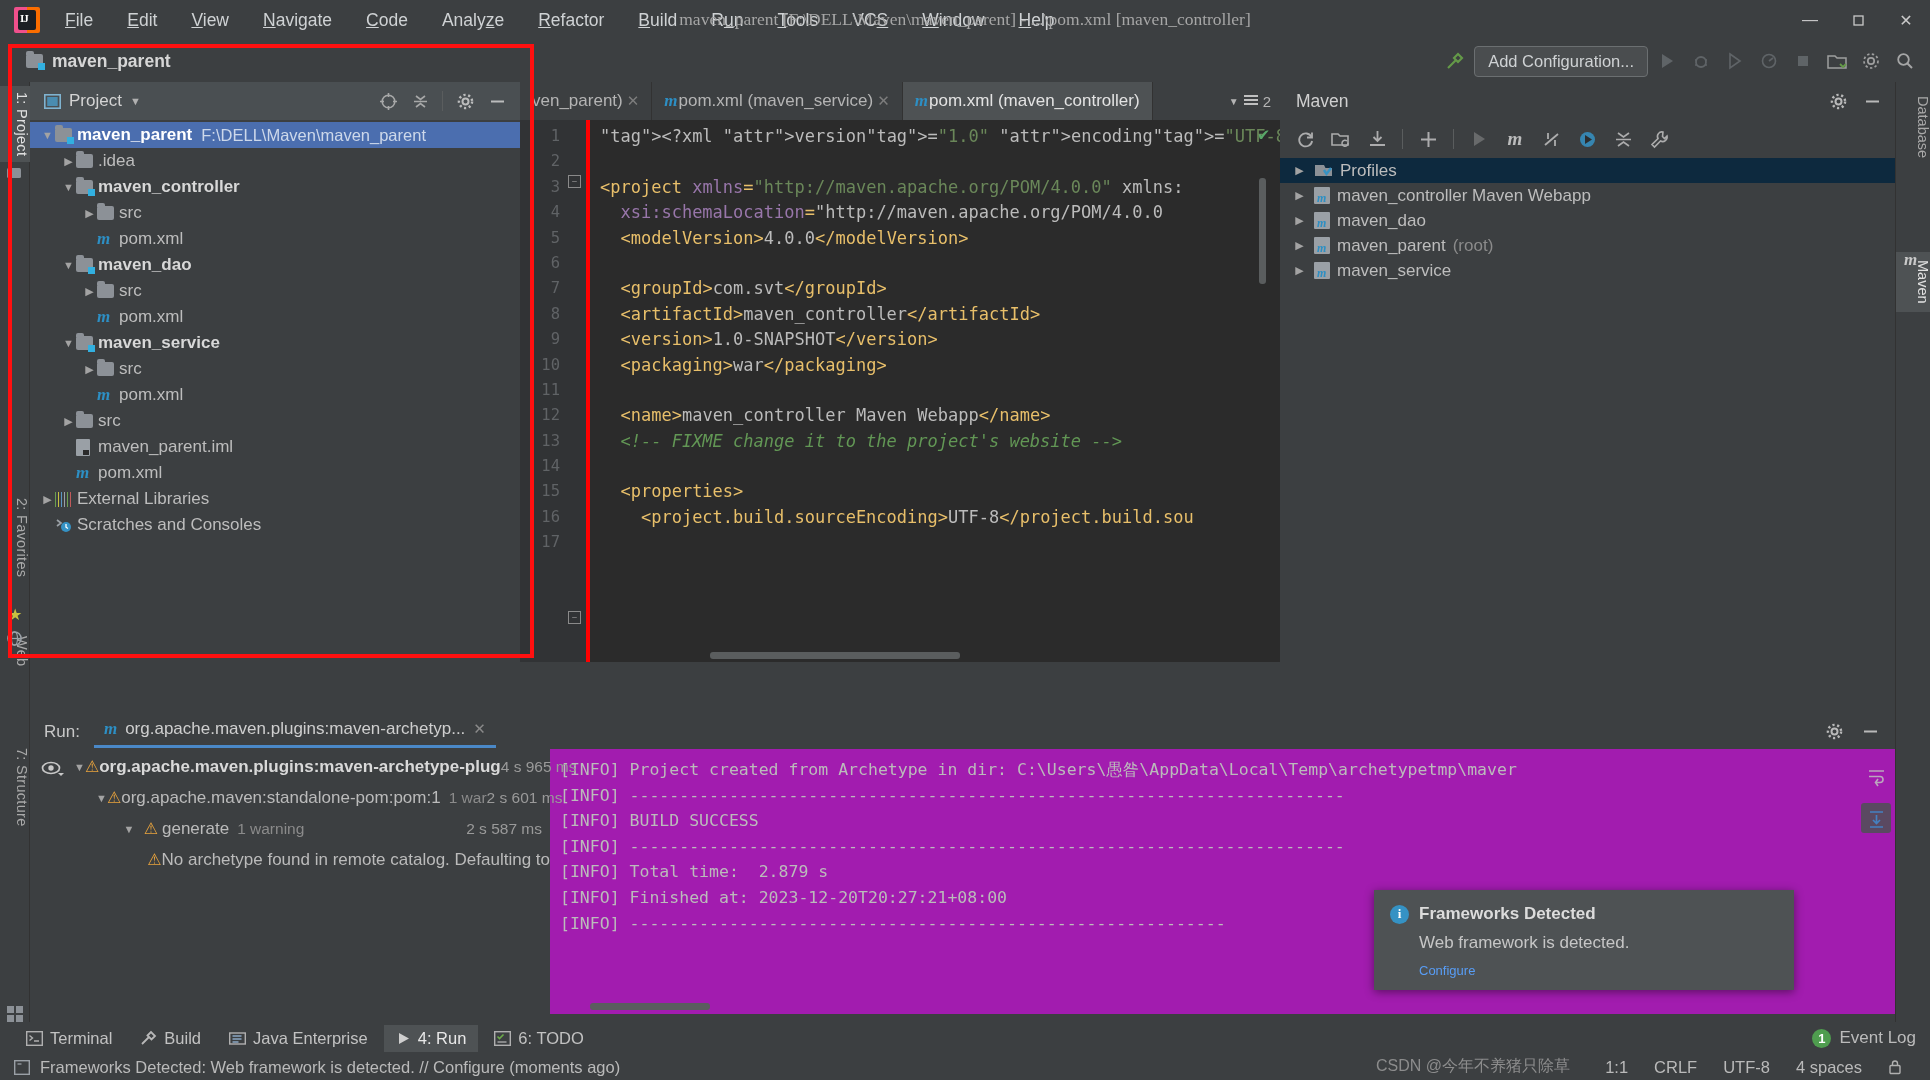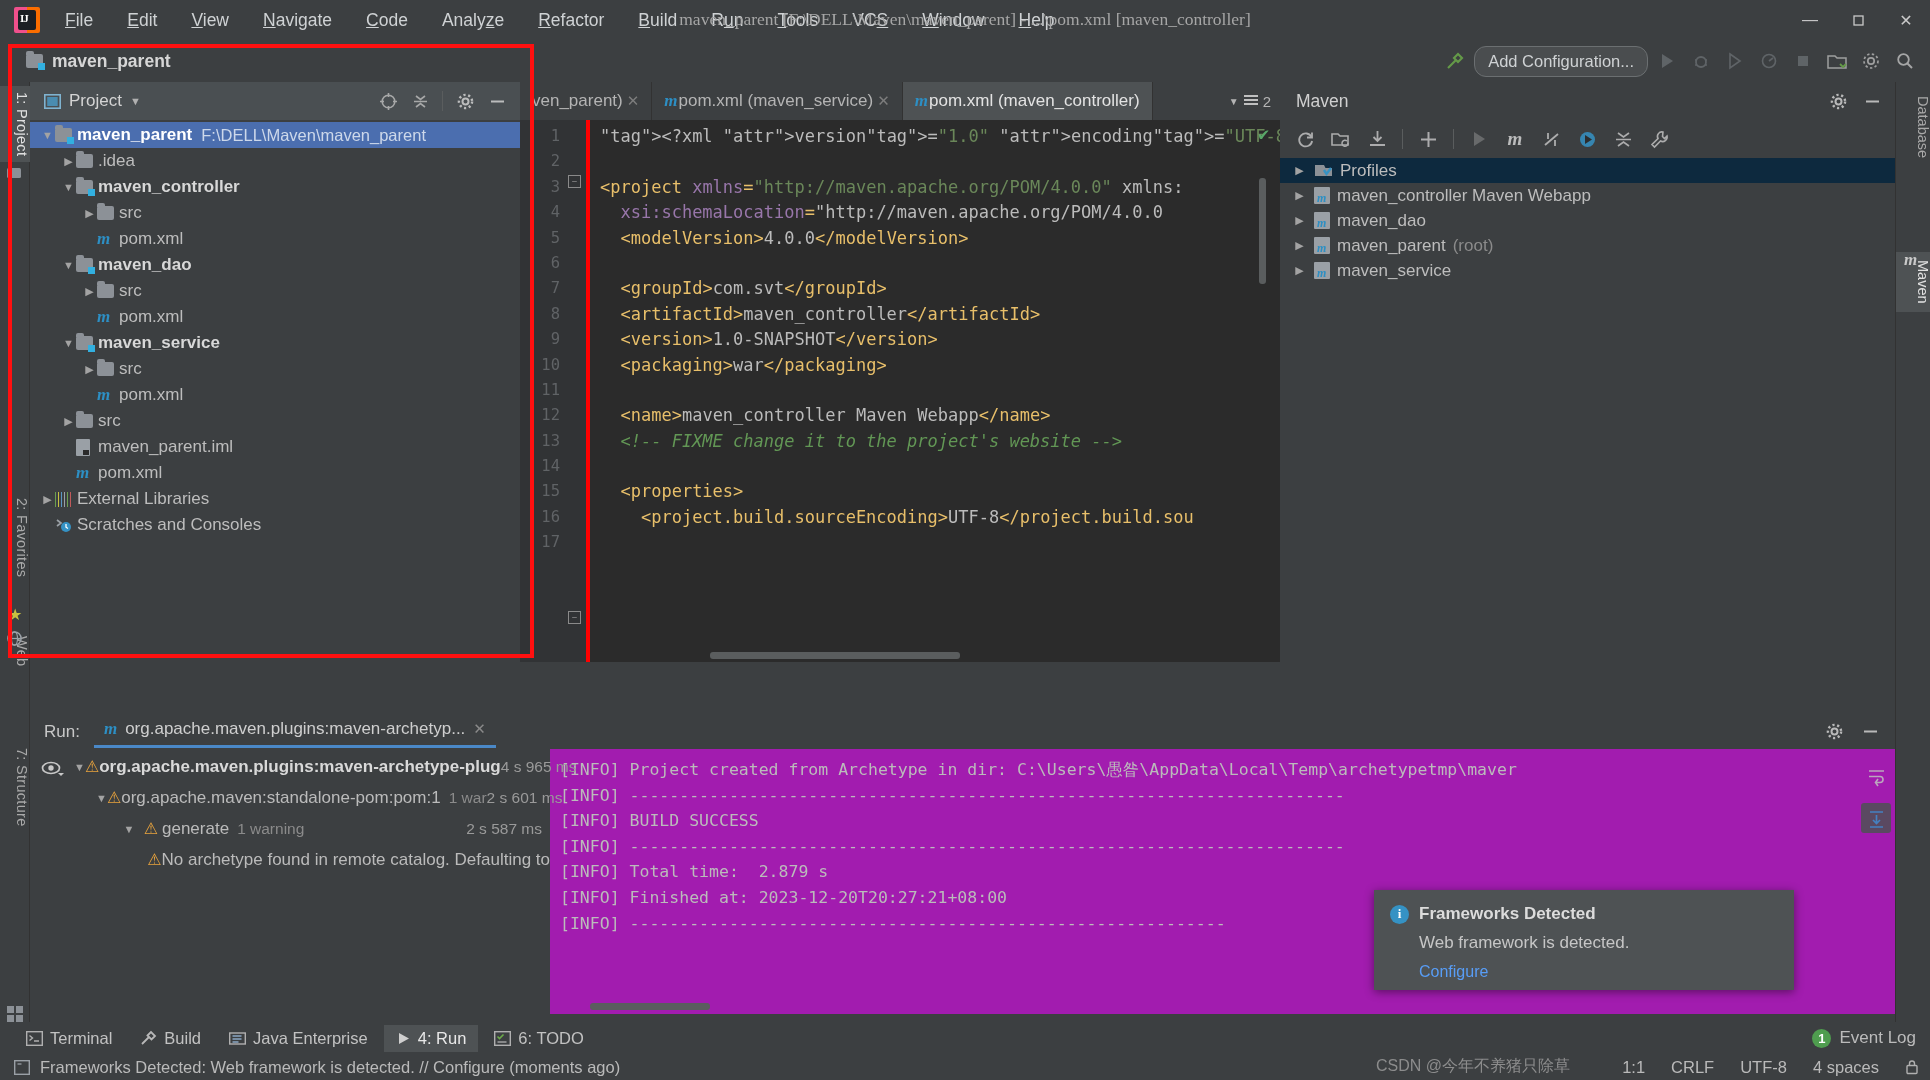--- a/index.html
+++ b/index.html
@@ -43,21 +43,21 @@
   
   .navrow{
     position:absolute; left:0; top:40px; width:1930px; height:42px;
     background:#3c3f41; display:flex; align-items:center;
   }
   .nav-project{
     display:flex; align-items:center; gap:9px; margin-left:26px; color:#d6d6d6; font-size:17.5px; font-weight:bold;
   }
   .runwidgets{ position:absolute; right:0; top:0; height:42px; display:flex; align-items:center; gap:4px; padding-right:10px;}
   .addconfig{
-    border:1px solid #6b6f71; border-radius:12px; padding:5px 13px; color:#cfd2d4; font-size:16.5px;
+    border:1px solid #6b6f71; border-radius:4px; padding:5px 13px; color:#cfd2d4; font-size:16.5px;
     background:#4a4d4f;
   }
   .ticon{ width:30px; height:30px; display:flex; align-items:center; justify-content:center; opacity:.85; }
   .ticon.dim{ opacity:.38; }
 
   
   .leftstrip{
     position:absolute; left:0; top:82px; width:30px; bottom:52px; background:#3c3f41;
     border-right:1px solid #323232;
   }
@@ -179,37 +179,37 @@
   .run-scroll-h{ position:absolute; left:560px; bottom:4px; width:120px; height:7px; background:#5a5d5e; border-radius:3px;}
 
   
   .notif{
     position:absolute; left:1374px; top:890px; width:420px; height:100px; background:#4e5254;
     box-shadow:0 2px 9px rgba(0,0,0,.45); padding:14px 16px;
   }
   .notif .t{ display:flex; align-items:center; gap:10px; font-weight:bold; color:#dcdcdc; font-size:17px;}
   .notif .info{ width:19px; height:19px; border-radius:50%; background:#3592c4; color:#fff; font-size:13px; font-weight:bold; display:flex; align-items:center; justify-content:center; font-family:"Liberation Serif",serif;}
   .notif .m{ margin:9px 0 0 29px; color:#c6c6c6; font-size:17px;}
-  .notif .cfg{ margin:10px 0 0 29px; color:#589df6; font-size:16px;}
+  .notif .cfg{ margin:10px 0 0 29px; color:#589df6; font-size:13px;}
 
   
   .bottombar{
     position:absolute; left:0; bottom:26px; width:1930px; height:32px; background:#3c3f41;
     display:flex; align-items:center; gap:4px; padding-left:14px;
   }
   .bbtn{ display:flex; align-items:center; gap:7px; padding:4px 12px; font-size:16.5px; color:#c2c2c2; }
   .bbtn.active{ background:#4e5254; color:#e8e8e8; }
   .bbtn-right{ margin-left:auto; display:flex; align-items:center; gap:8px; padding-right:14px;}
   .evbadge{ width:19px; height:19px; border-radius:50%; background:#4f9d4f; color:#fff; font-size:13px;
             display:flex; align-items:center; justify-content:center; font-weight:bold;}
   .statusbar{
     position:absolute; left:0; bottom:0; width:1930px; height:26px; background:#3c3f41;
     display:flex; align-items:center; padding-left:14px; font-size:16.5px; color:#bababa; gap:10px;
   }
-  .statusbar .right{ margin-left:auto; display:flex; align-items:center; gap:26px; padding-right:11px;}
+  .statusbar .right{ margin-left:auto; display:flex; align-items:center; gap:26px; padding-right:28px;}
   .watermark{ color:#9a9a9a; opacity:.85; font-size:16px;}
 
   
   .redbox{
     position:absolute; left:8px; top:44px; width:526px; height:614px;
     border:4px solid #ff1010; pointer-events:none; z-index:50;
   }
   svg{ display:block; }
 </style>
 </head>

